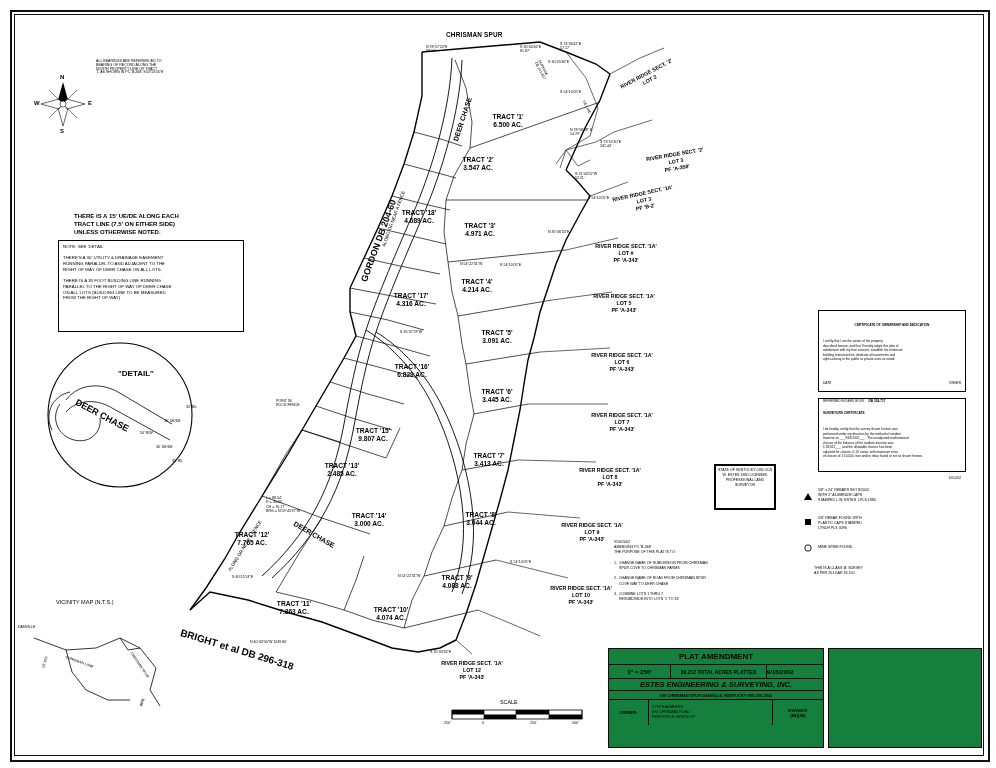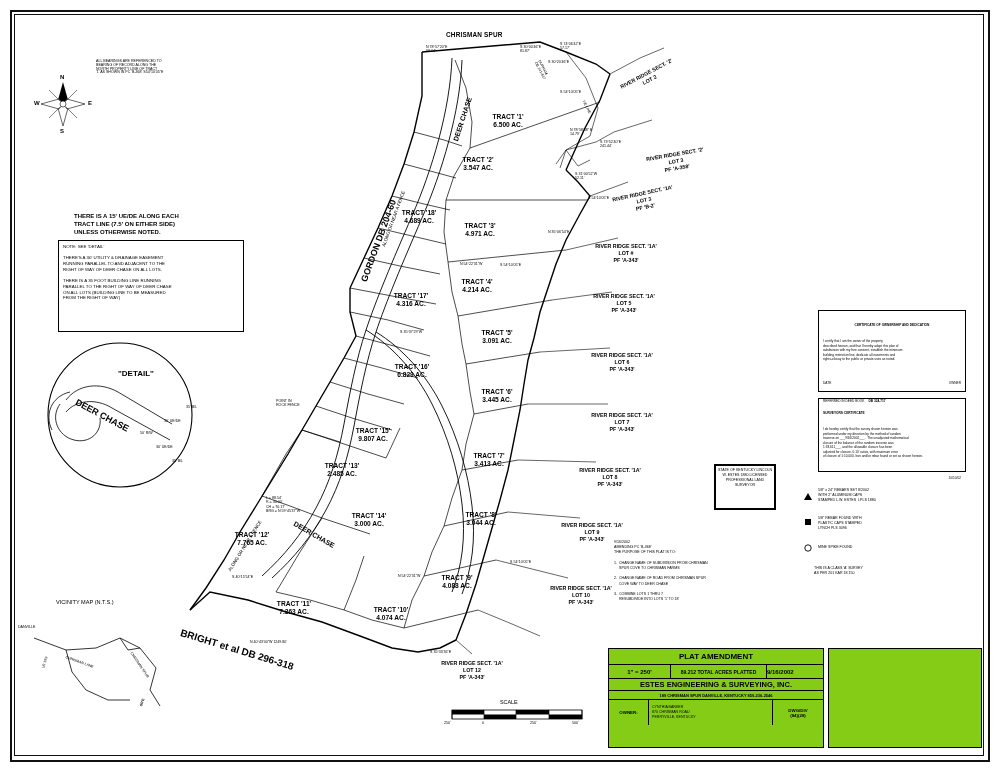--- a/index.html
+++ b/index.html
@@ -69,21 +69,21 @@
     font-size: 5px;
     line-height: 1.3;
     padding: 3px 4px;
     white-space: pre;
   }
   .center { text-align: center; }
   .title-block {
     position: absolute;
     border: 1.5px solid #000;
     box-sizing: border-box;
-    background: #84cc16;
+    background: #15803d;
   }
   .tb-row {
     border-bottom: 1px solid #000;
     box-sizing: border-box;
     display: flex;
     align-items: center;
     justify-content: center;
   }
   .tb-row:last-child { border-bottom: none; }
   .cell-div { border-right: 1px solid #000; height: 100%; display: flex; align-items: center; justify-content: center; box-sizing: border-box;}
@@ -436,21 +436,21 @@
 
   <div class="title-block" style="left:608px; top:648px; width:216px; height:100px;">
     <div class="tb-row" style="height:16px;">
       <span style="font-size:8px; font-weight:bold;">PLAT AMENDMENT</span>
     </div>
     <div class="tb-row" style="height:14px; padding:0;">
       <span class="cell-div" style="width:62px; font-size:6px; font-weight:bold;">1" = 250'</span>
       <span class="cell-div" style="width:96px; font-size:5px; font-weight:bold;">89.212 TOTAL ACRES PLATTED</span>
       <span style="flex:1; font-size:6px; font-weight:bold;">9/16/2002</span>
     </div>
-    <div class="tb-row" style="height:12px;">
+    <div class="tb-row" style="height:12px;font-style:italic;">
       <span style="font-size:7.5px; font-weight:bold;">ESTES ENGINEERING &amp; SURVEYING, INC.</span>
     </div>
     <div class="tb-row" style="height:9px;">
       <span style="font-size:4px; font-weight:bold;">189 CHRISMAN SPUR  DANVILLE, KENTUCKY  859-236-2546</span>
     </div>
     <div class="tb-row" style="height:25px; padding:0;">
       <span class="cell-div" style="width:40px; font-size:4.4px; font-weight:bold;">OWNER:</span>
       <span class="cell-div" style="flex:1; font-size:3.6px; line-height:1.4; white-space:pre; justify-content:flex-start; padding-left:3px;">CYNTHIA BANKER
 870 CHRISMAN ROAD
 PERRYVILLE, KENTUCKY</span>

